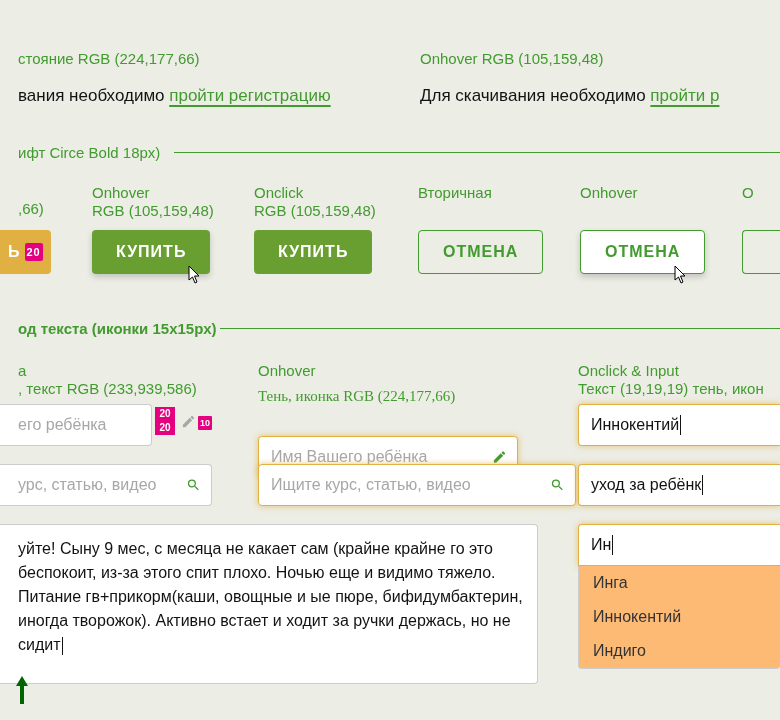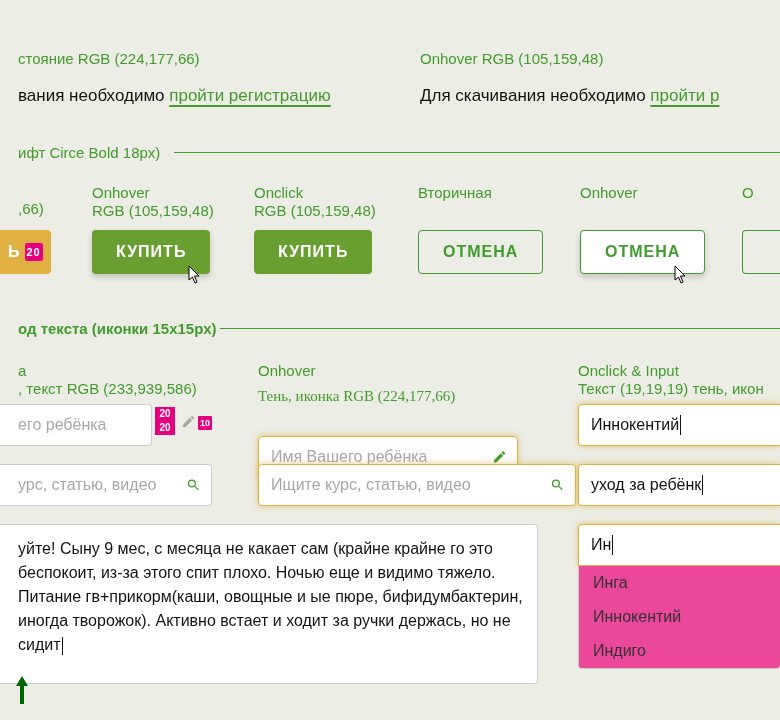--- a/index.html
+++ b/index.html
@@ -158,21 +158,21 @@
     background: #fff;
     border: 1px solid #ccc;
     border-radius: 4px;
     padding: 12px 14px;
     font-size: 16px;
     line-height: 1.5;
     color: #131313;
   }
   .dropdown {
     position: absolute;
-    background: #ec4899;
+    background: #fdba74;
     border: 1px solid #ccc;
     border-radius: 0 0 4px 4px;
     border-top: none;
     font-size: 16px;
   }
   .dropdown-item {
     padding: 8px 14px;
     color: #333;
   }
   .arrow-up {

